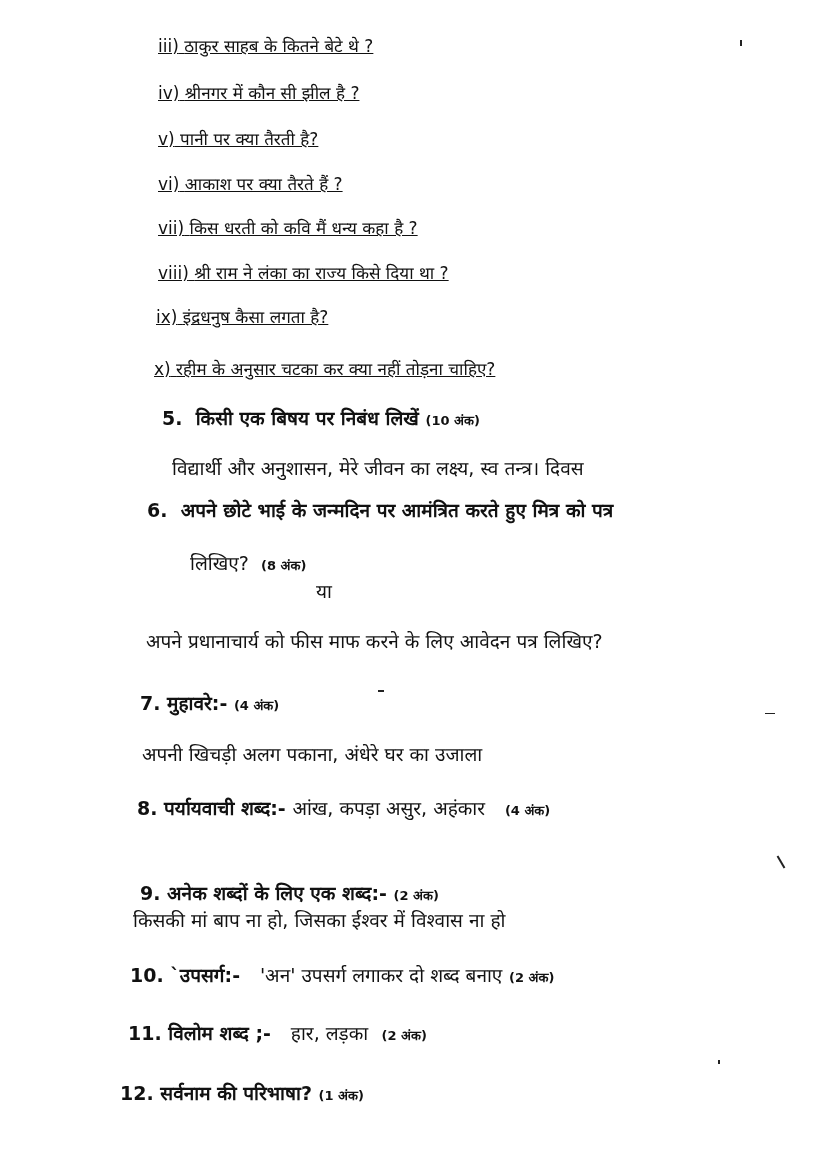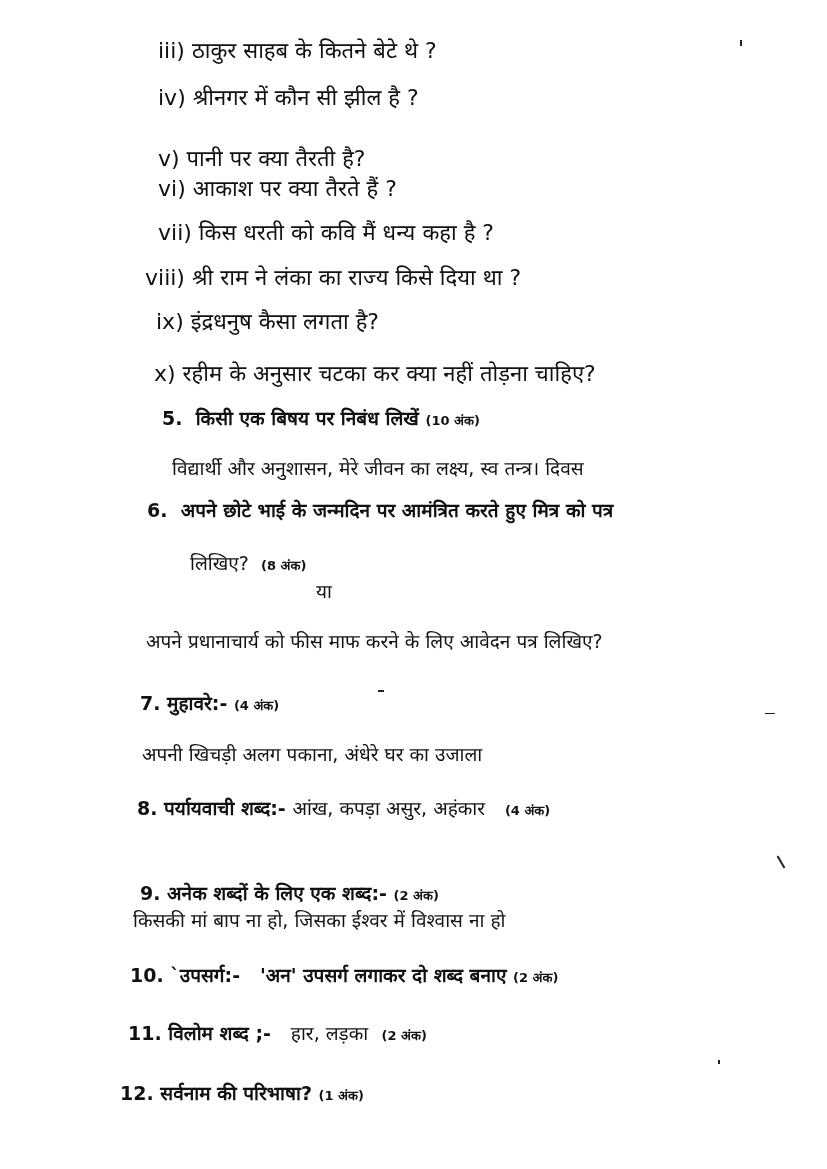--- a/index.html
+++ b/index.html
@@ -1,36 +1,36 @@
 <!DOCTYPE html>
 <html><head>
 <meta charset="utf-8">
 <style>
   html, body { margin: 0; padding: 0; }
   body {
     width: 827px; height: 1169px; background: #ffffff; position: relative; overflow: hidden;
     font-family: "DejaVu Sans", "Liberation Sans", sans-serif; color: #111;
   }
   .line { position: absolute; white-space: nowrap; }
-  .q { font-size: 22px; }
+  .q { font-size: 17px; text-decoration: underline; }
   .sec { font-size: 19px; font-weight: bold; }
   .body { font-size: 19px; text-align: center; }
   .marks { font-size: 13px; font-weight: bold; }
   .speck { position: absolute; background: #222; }
 </style>
 </head>
 <body>
 
 <div>
   <div class="line q" style="left:158px;top:34px"><span>iii)</span> <span>ठाकुर साहब के कितने बेटे थे ?</span></div>
   <div class="line q" style="left:158px;top:81px"><span>iv)</span> <span>श्रीनगर में कौन सी झील है ?</span></div>
-  <div class="line q" style="left:158px;top:142px"><span>v)</span> <span>पानी पर क्या  तैरती है?</span></div>
+  <div class="line q" style="left:158px;top:127px"><span>v)</span> <span>पानी पर क्या  तैरती है?</span></div>
   <div class="line q" style="left:158px;top:172px"><span>vi)</span> <span>आकाश पर क्या  तैरते हैं ?</span></div>
   <div class="line q" style="left:158px;top:216px"><span>vii)</span> <span>किस धरती को कवि मैं धन्य कहा है ?</span></div>
-  <div class="line q" style="left:145px;top:261px"><span>viii)</span> <span>श्री राम ने लंका का राज्य किसे दिया था ?</span></div>
+  <div class="line q" style="left:158px;top:261px"><span>viii)</span> <span>श्री राम ने लंका का राज्य किसे दिया था ?</span></div>
   <div class="line q" style="left:156px;top:305px"><span>ix)</span> <span>इंद्रधनुष कैसा लगता है?</span></div>
   <div class="line q" style="left:154px;top:357px"><span>x)</span> <span>रहीम के अनुसार चटका कर क्या नहीं तोड़ना चाहिए?</span></div>
 </div>
 
 <div class="line sec" style="left:162px;top:405px">
   <span>5.</span>&nbsp; <span>किसी एक बिषय पर निबंध लिखें</span> <span class="marks">(10 अंक)</span>
 </div>
 <div class="line body" style="left:172px;top:455px">विद्यार्थी और अनुशासन,  मेरे जीवन का लक्ष्य, स्व तन्त्र। दिवस</div>
 
 <div class="line sec" style="left:147px;top:497px; font-weight:bold">
@@ -50,21 +50,21 @@
 <div class="line sec" style="left:137px;top:795px">
   <span>8.</span> <span>पर्यायवाची शब्द:-</span> <span style="font-weight:normal">आंख, कपड़ा असुर, अहंकार</span> &nbsp; <span class="marks">(4 अंक)</span>
 </div>
 
 <div class="line sec" style="left:140px;top:880px">
   <span>9.</span> <span>अनेक शब्दों के लिए एक शब्द:-</span> <span class="marks">(2 अंक)</span>
 </div>
 <div class="line body" style="left:133px;top:907px">किसकी मां बाप ना हो, जिसका ईश्वर में विश्वास ना हो</div>
 
 <div class="line sec" style="left:130px;top:962px">
-  <span>10.</span> <span>`उपसर्ग:-</span> &nbsp; <span style="font-weight:bold">'अन' उपसर्ग लगाकर दो शब्द बनाए</span> <span class="marks">(2 अंक)</span>
+  <span>10.</span> <span>`उपसर्ग:-</span> &nbsp; <span style="font-weight:normal">'अन' उपसर्ग लगाकर दो शब्द बनाए</span> <span class="marks">(2 अंक)</span>
 </div>
 
 <div class="line sec" style="left:128px;top:1020px">
   <span>11.</span> <span>विलोम शब्द ;-</span> &nbsp; <span style="font-weight:normal">हार,  लड़का</span> &nbsp;<span class="marks">(2 अंक)</span>
 </div>
 
 <div class="line sec" style="left:120px;top:1080px">
   <span>12.</span> <span>सर्वनाम की परिभाषा?</span> <span class="marks">(1 अंक)</span>
 </div>
 

